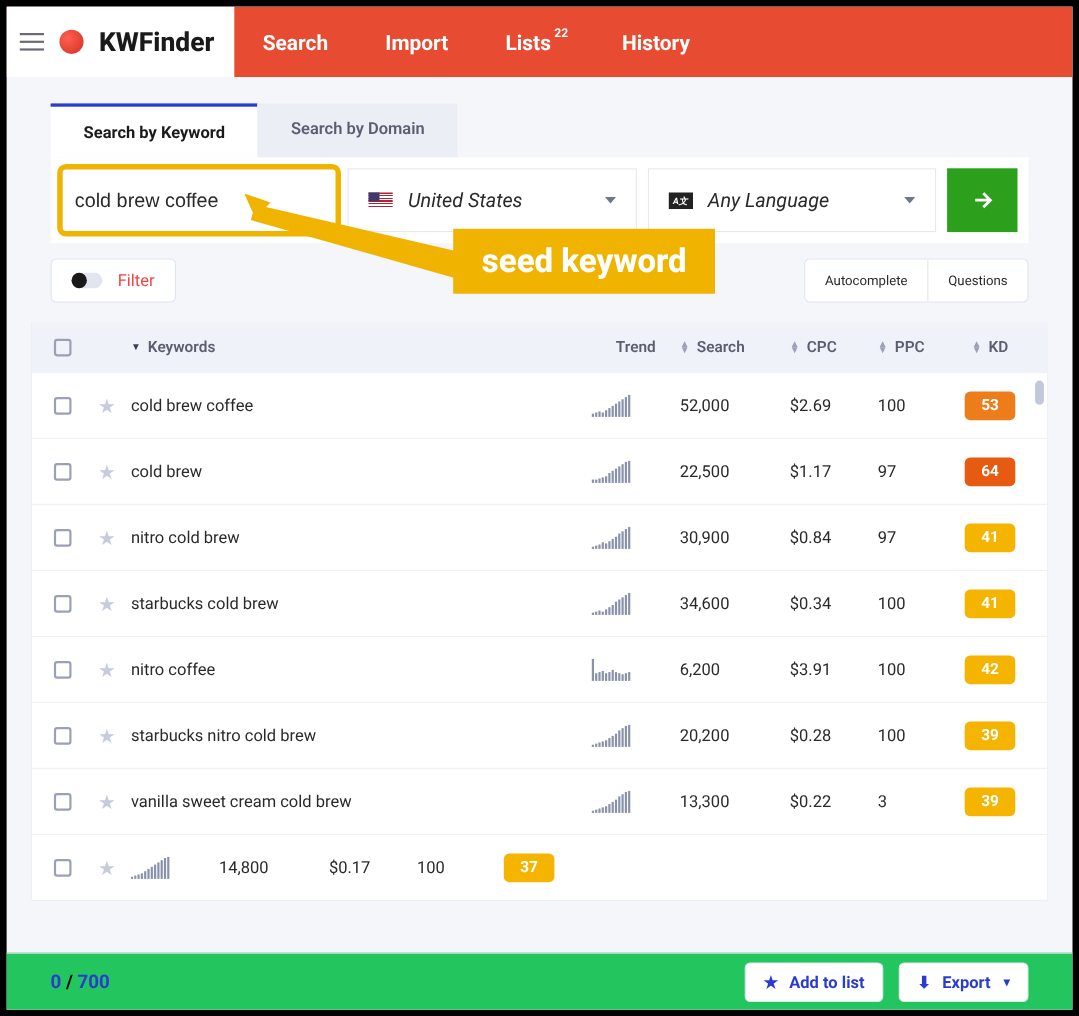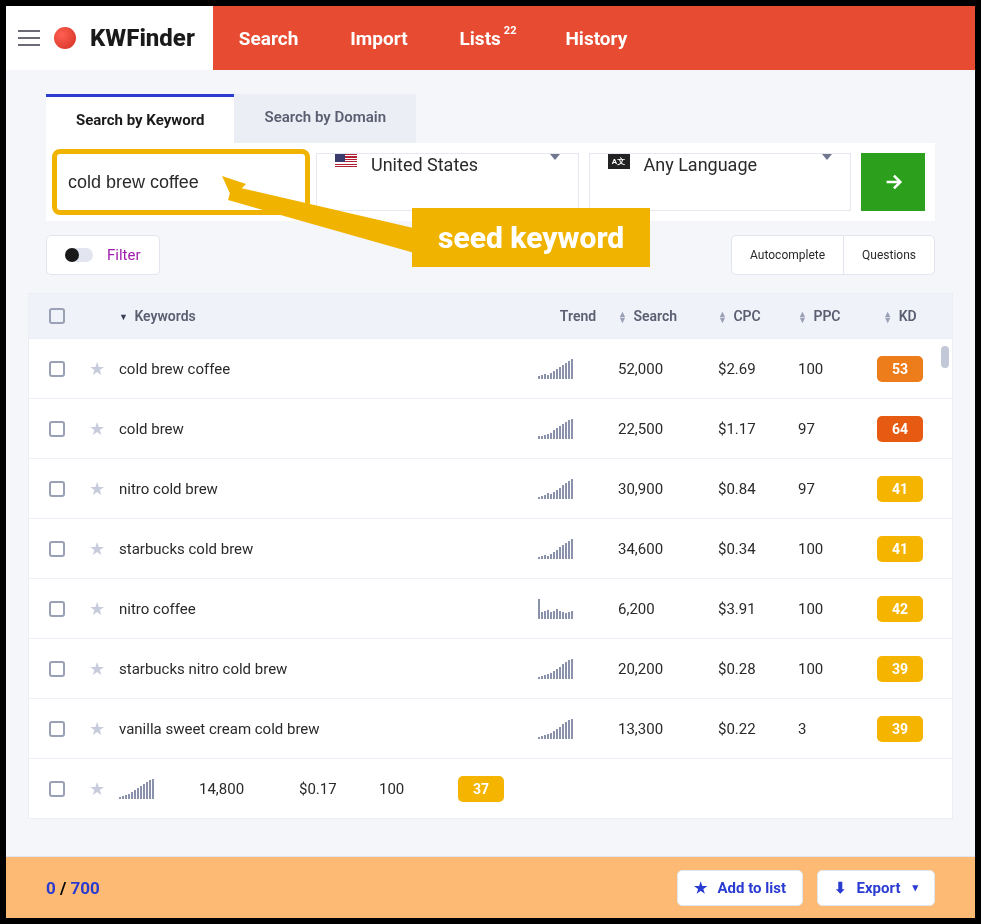--- a/index.html
+++ b/index.html
@@ -86,27 +86,28 @@
     border: 5px solid #f0b400; border-radius: 8px;
     pointer-events: none;
   }
   .kw-input {
     width: 100%; height: 50px; border: none; outline: none;
     font-size: 18px; color: #2a2a2a; padding: 0 12px;
   }
   .select {
     flex: 1;
     border: 1px solid #e6e8f0;
-    display: flex; align-items: flex-start;
+    display: flex; align-items: center;
     padding: 0 18px;
     gap: 14px;
     font-size: 18px; color: #2a2a2a;
     cursor: pointer;
     position: relative;
     background: #fff;
+    font-style: italic;
   }
   .flag-us {
     width: 22px; height: 15px;
     background: linear-gradient(#b22234 0 8%, #fff 8% 16%, #b22234 16% 24%, #fff 24% 32%, #b22234 32% 40%, #fff 40% 48%, #b22234 48% 56%, #fff 56% 64%, #b22234 64% 72%, #fff 72% 80%, #b22234 80% 88%, #fff 88% 100%);
     position: relative;
   }
   .flag-us::before { content:''; position: absolute; left:0; top:0; width: 10px; height: 8px; background:#3c3b6e; }
   .lang-icon {
     width: 22px; height: 15px; background:#222; color:#fff; font-size:8px; display:flex; align-items:center; justify-content:center; font-weight:700;
   }
@@ -123,21 +124,21 @@
   .go-btn svg { width: 22px; height: 22px; stroke: #fff; stroke-width: 2.8; fill: none; }
   
   .filter-row {
     margin: 14px 40px 0;
     display: flex; align-items: center;
     gap: 12px;
   }
   .filter-pill {
     display: flex; align-items: center; gap: 14px;
     background: #fff; border: 1px solid #e2e5ef; border-radius: 5px;
-    padding: 10px 18px; font-size: 15px; color: #a21caf;
+    padding: 10px 18px; font-size: 15px; color: #ef4444;
     cursor: pointer;
   }
   .toggle { width: 28px; height: 14px; background: #e2e5ef; border-radius: 7px; position: relative; }
   .toggle::before { content:''; position:absolute; width:14px; height:14px; background:#1a1a1a; border-radius:50%; left:0; top:0; }
   .btn-group { margin-left: auto; display: flex; border:1px solid #e2e5ef; border-radius:5px; overflow:hidden; background:#fff; }
   .btn-group .gb { padding: 12px 18px; font-size: 12px; color:#2a2a2a; cursor:pointer; }
   .btn-group .gb + .gb { border-left:1px solid #e2e5ef; }
   
   .anno-arrow {
     position: absolute;
@@ -194,22 +195,22 @@
   .kd-orange { background:#ed7c1a; }
   .kd-darkorange { background:#e65a12; }
   .kd-yellow { background:#f4b400; }
   .scroll-nub {
     position: absolute; right: 26px; top: 340px;
     width: 8px; height: 22px; background:#c3c8d8; border-radius:4px;
   }
   
   .footer {
     position: absolute; left:0; right:0; bottom:0;
-    height: 62px;
-    background: #fdba74;
+    height: 52px;
+    background: #22c55e;
     border-top: 1px solid #e2e5ef;
     display:flex; align-items:center;
     padding: 0 40px;
   }
   .count { font-weight:700; font-size:17px; }
   .count .cur { color:#2a3bd1; }
   .count .max { color:#2a3bd1; }
   .foot-actions { margin-left:auto; display:flex; gap:14px; }
   .foot-btn {
     display:flex; align-items:center; gap:10px;

